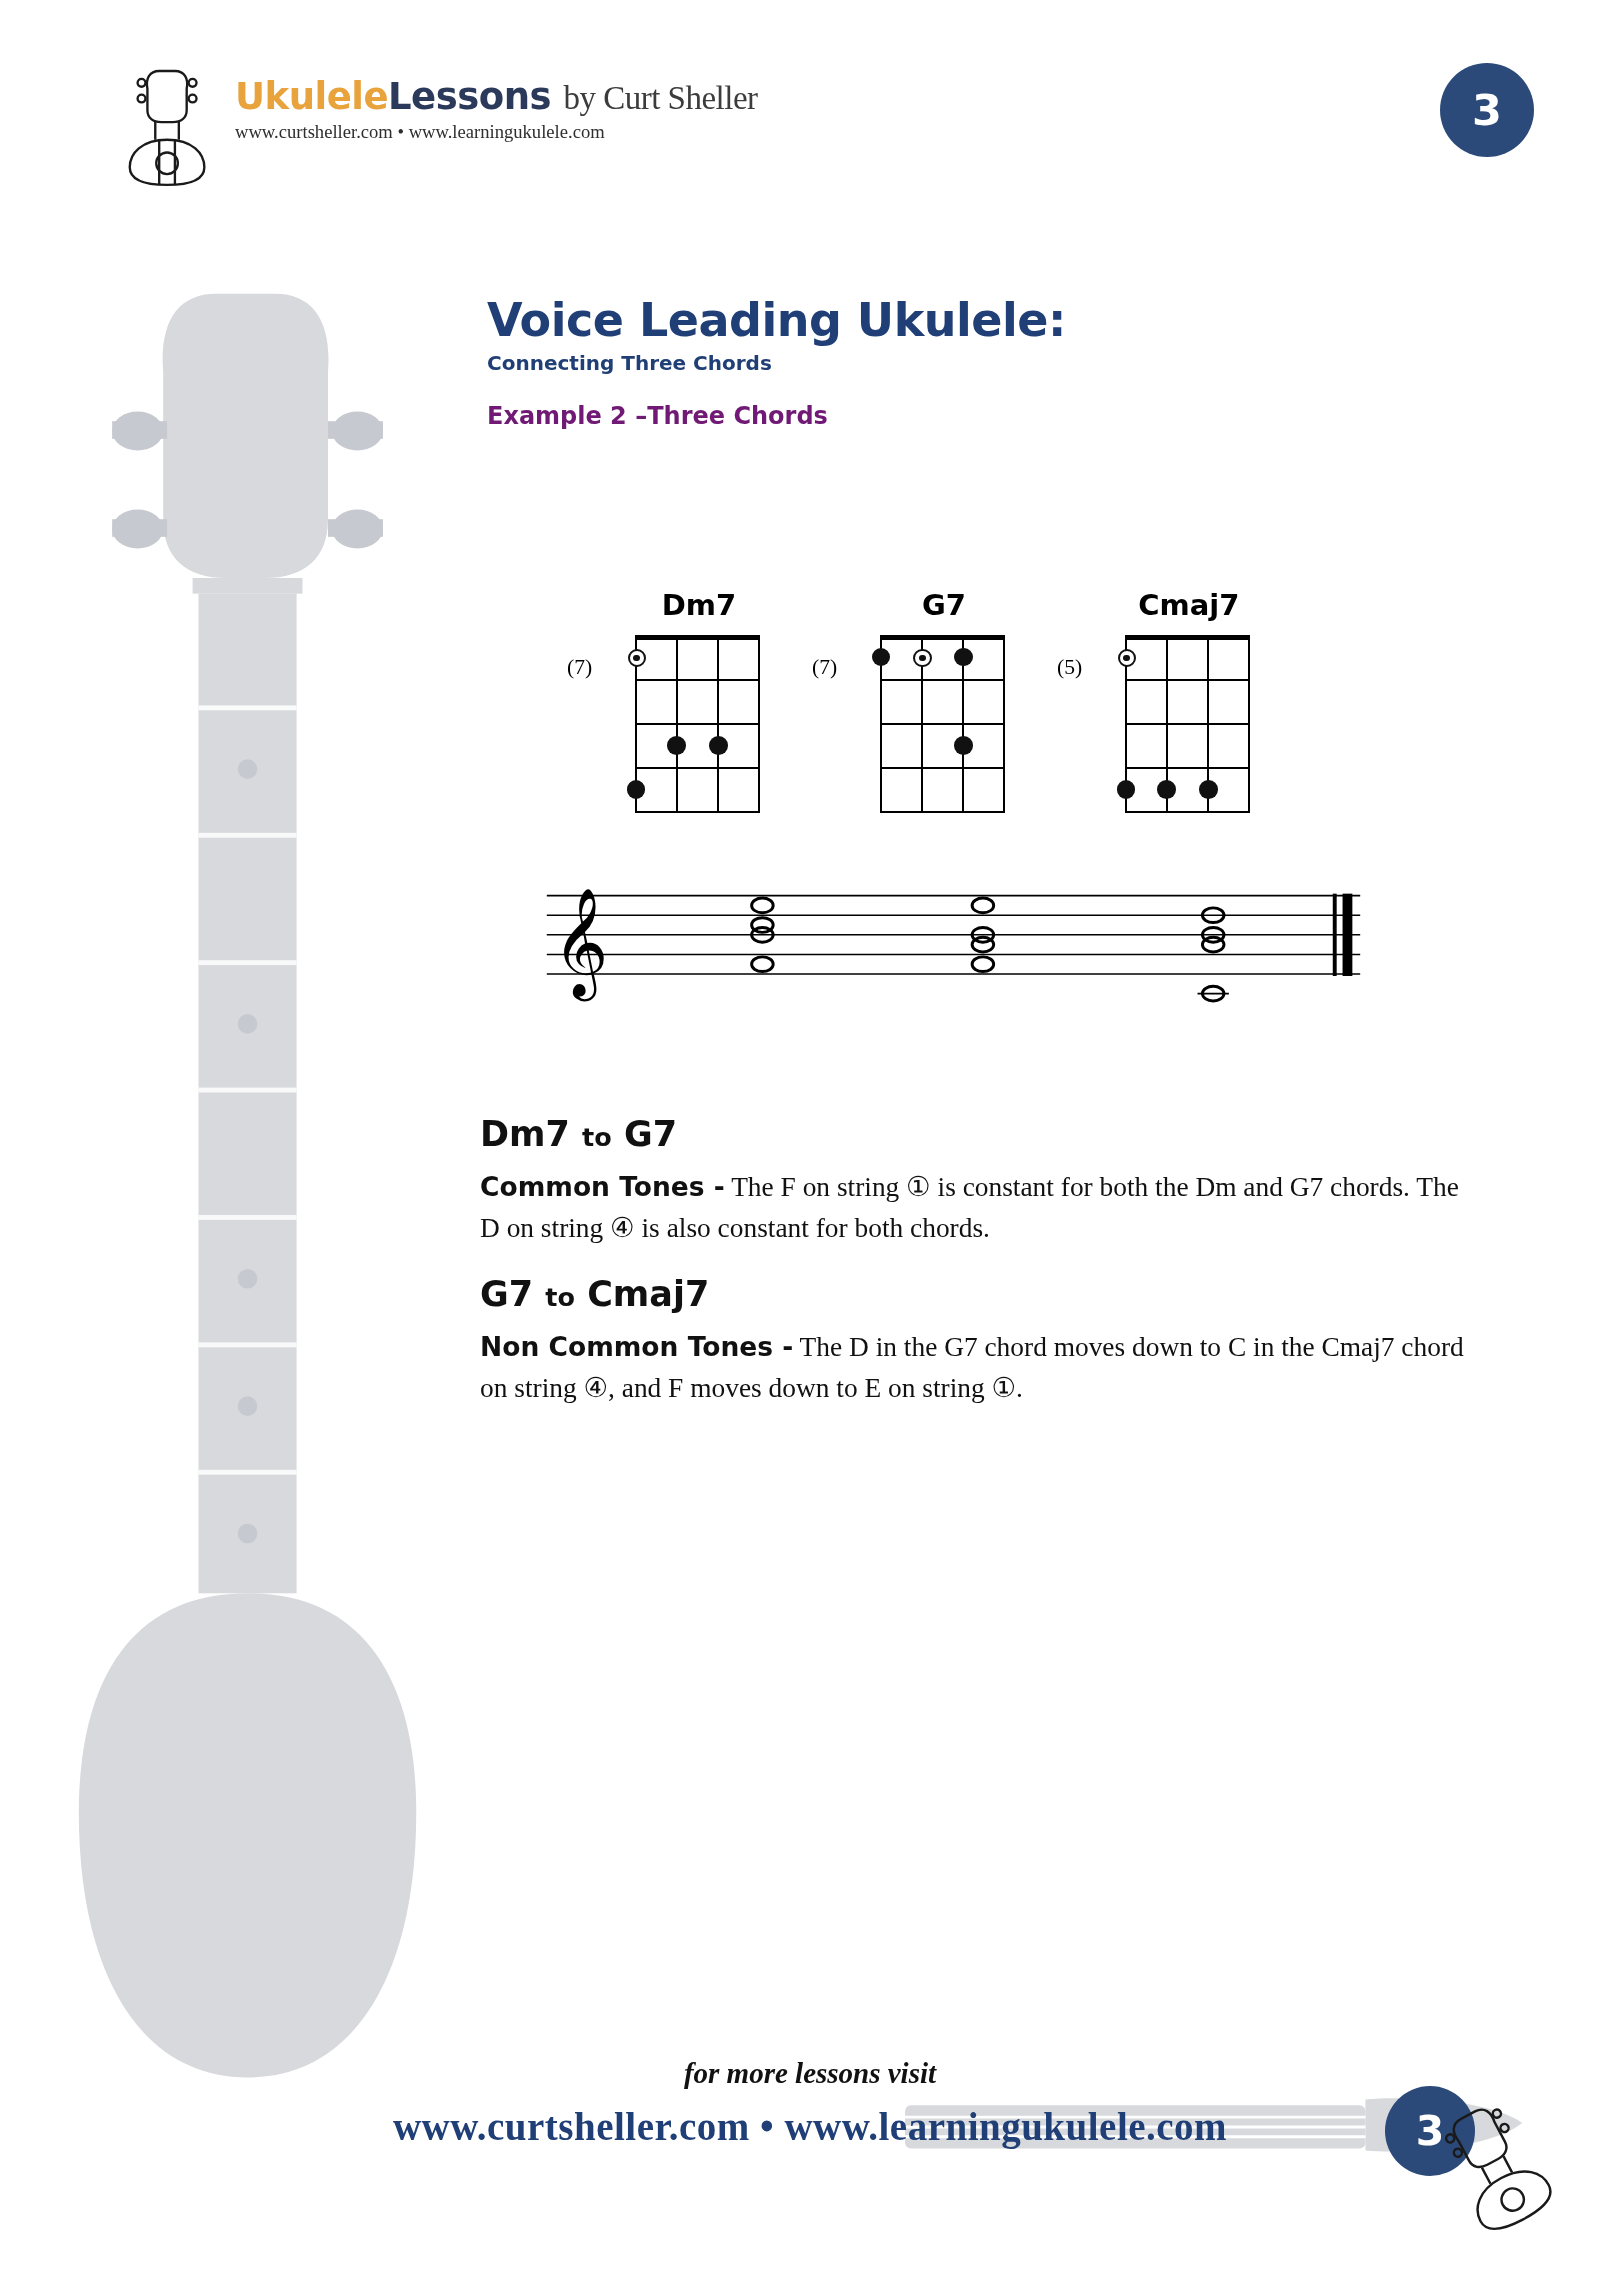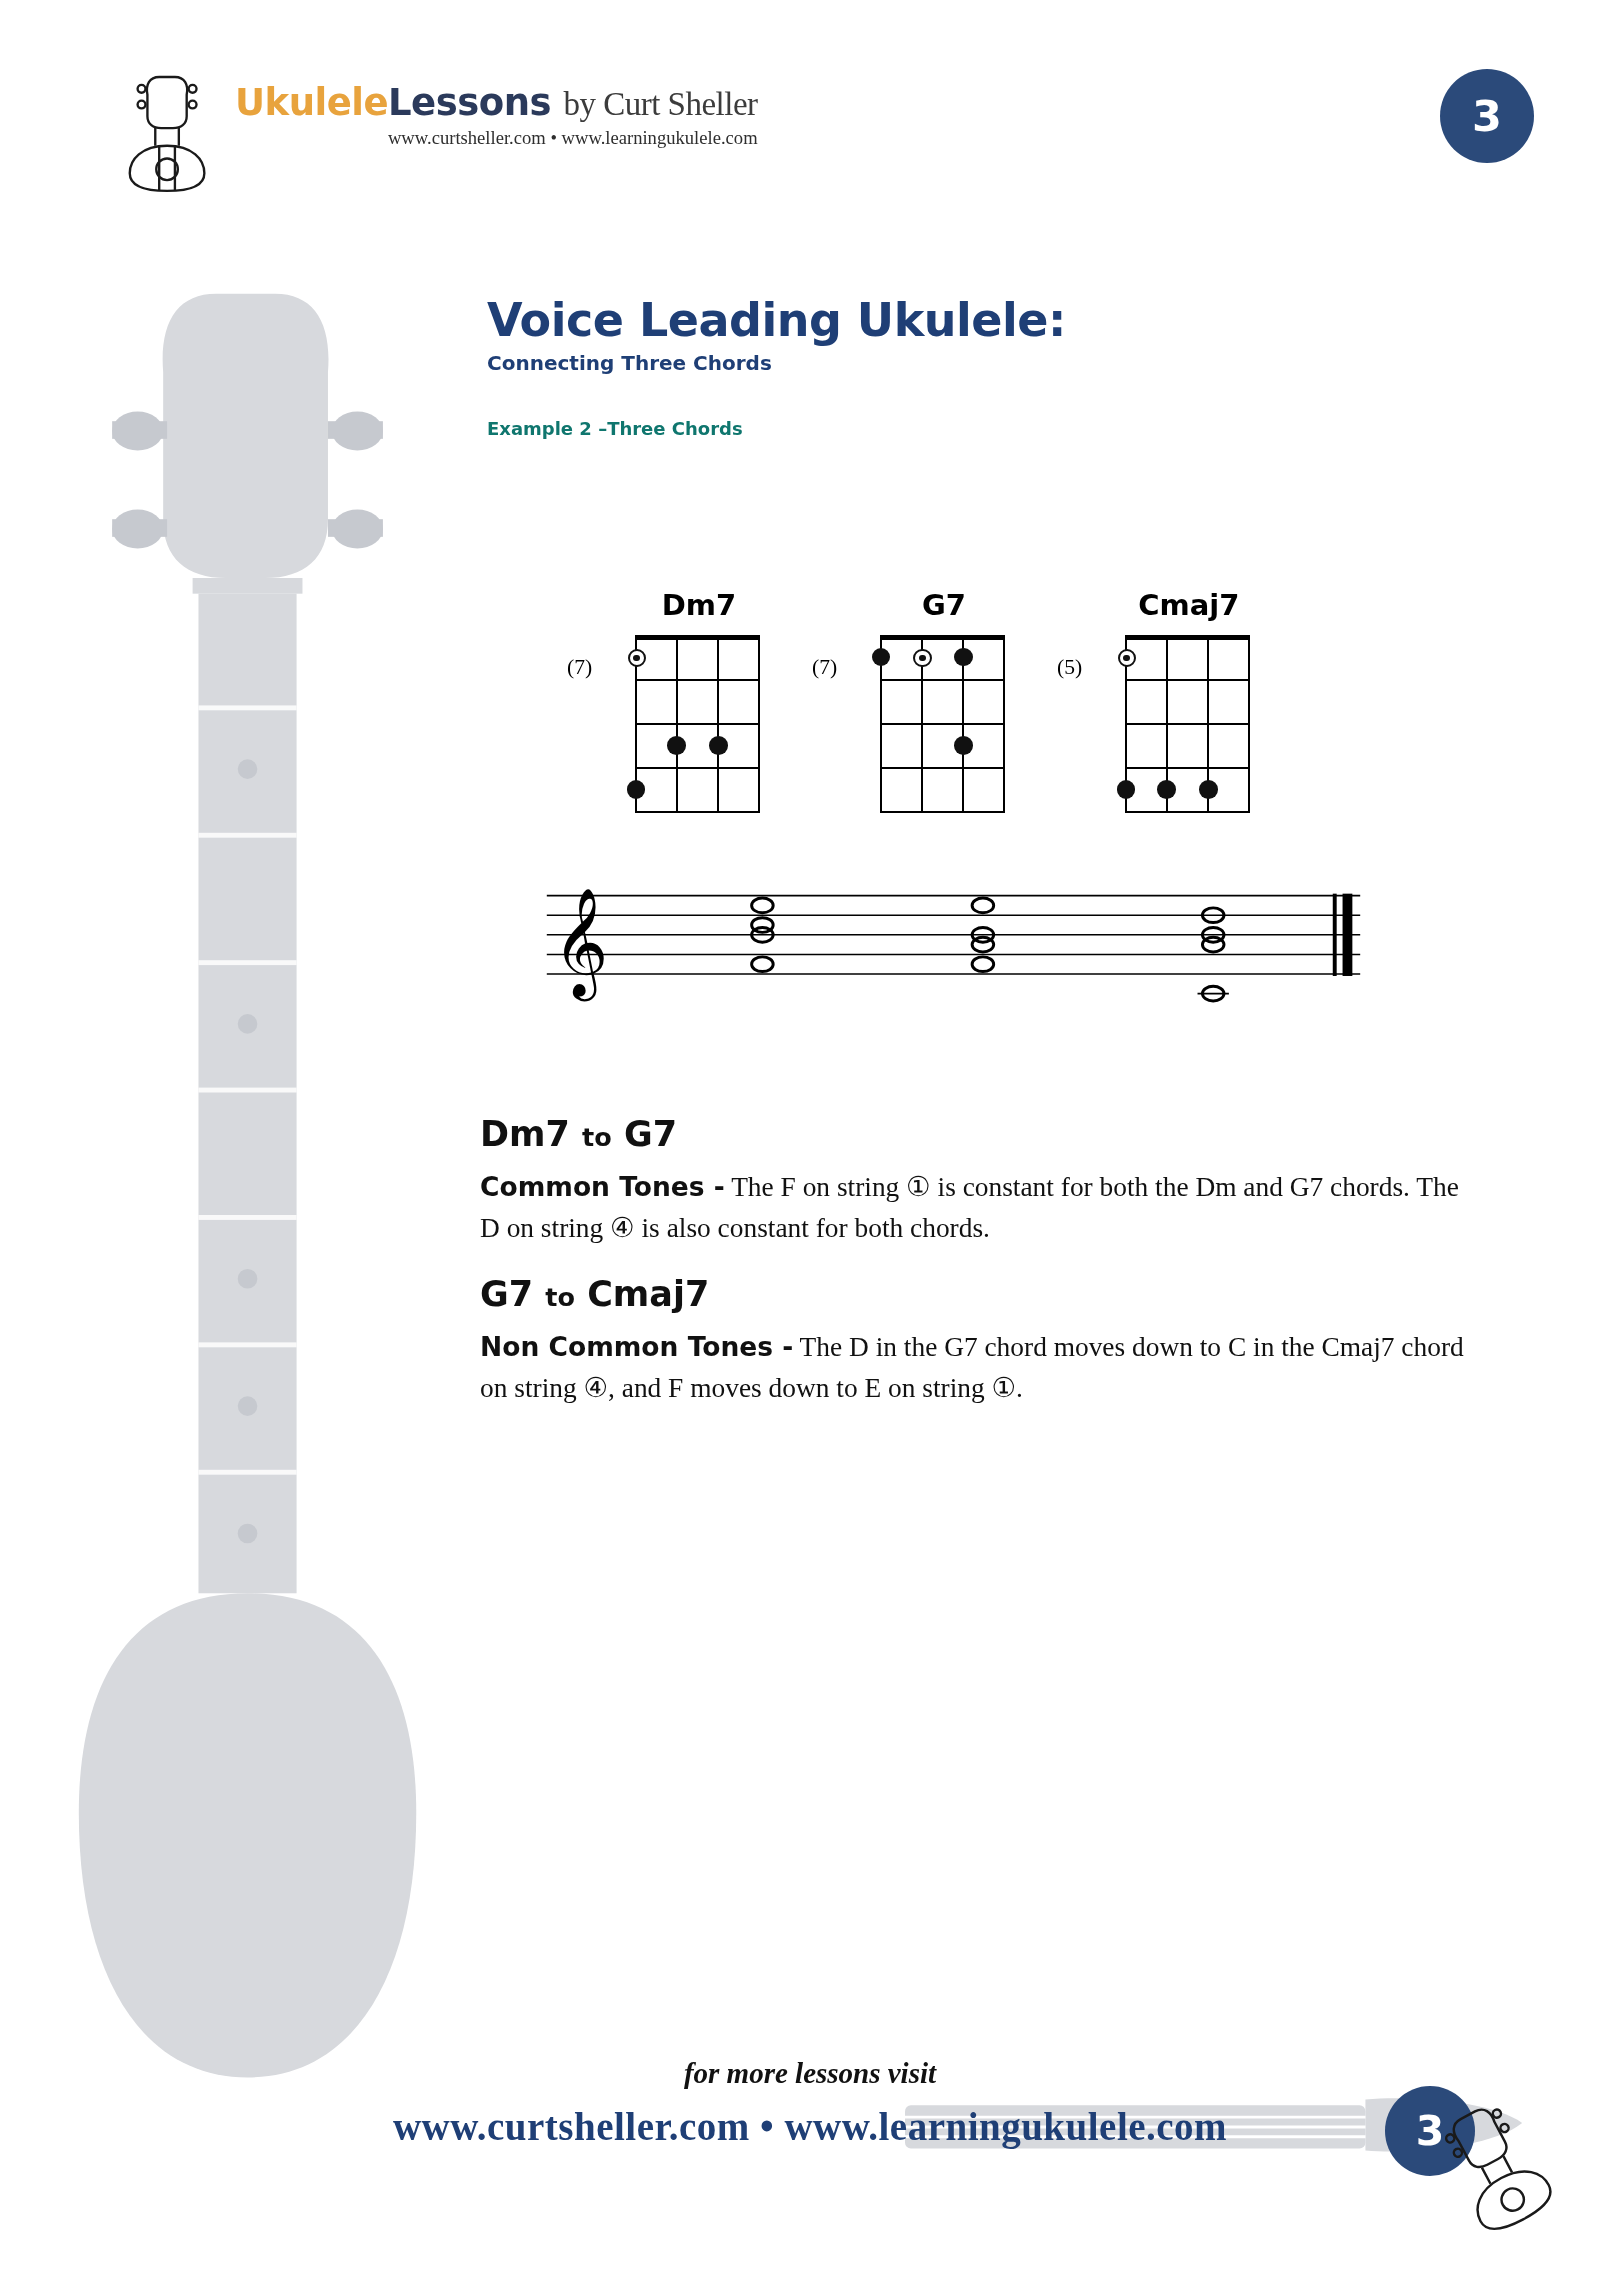--- a/index.html
+++ b/index.html
@@ -28,24 +28,23 @@
     top: 284px;
     width: 412px;
     height: 1960px;
     pointer-events: none;
   }
 
   
   .header {
     position: absolute;
     left: 0;
-    top: 59px;
+    top: 53px;
     width: 100%;
     height: 157px;
-    text-align: right;
   }
   .logo-uke {
     position: absolute;
     left: 116px;
     top: 11.8px;
     width: 108px;
     height: 123px;
   }
   .brand {
     position: absolute;
@@ -109,23 +108,23 @@
   .title-sub {
     font-family: "DejaVu Sans", sans-serif;
     font-weight: bold;
     font-size: 20px;
     color: #1f3f76;
     margin-top: 3.9px;
   }
   .title-example {
     font-family: "DejaVu Sans", sans-serif;
     font-weight: bold;
-    font-size: 18px;
-    color: #0f766e;
-    margin-top: 43px;
+    font-size: 24px;
+    color: #701a75;
+    margin-top: 27px;
   }
 
   
   .chords {
     position: absolute;
     left: 608px;
     top: 588px;
     width: 706px;
     height: 284px;
   }

